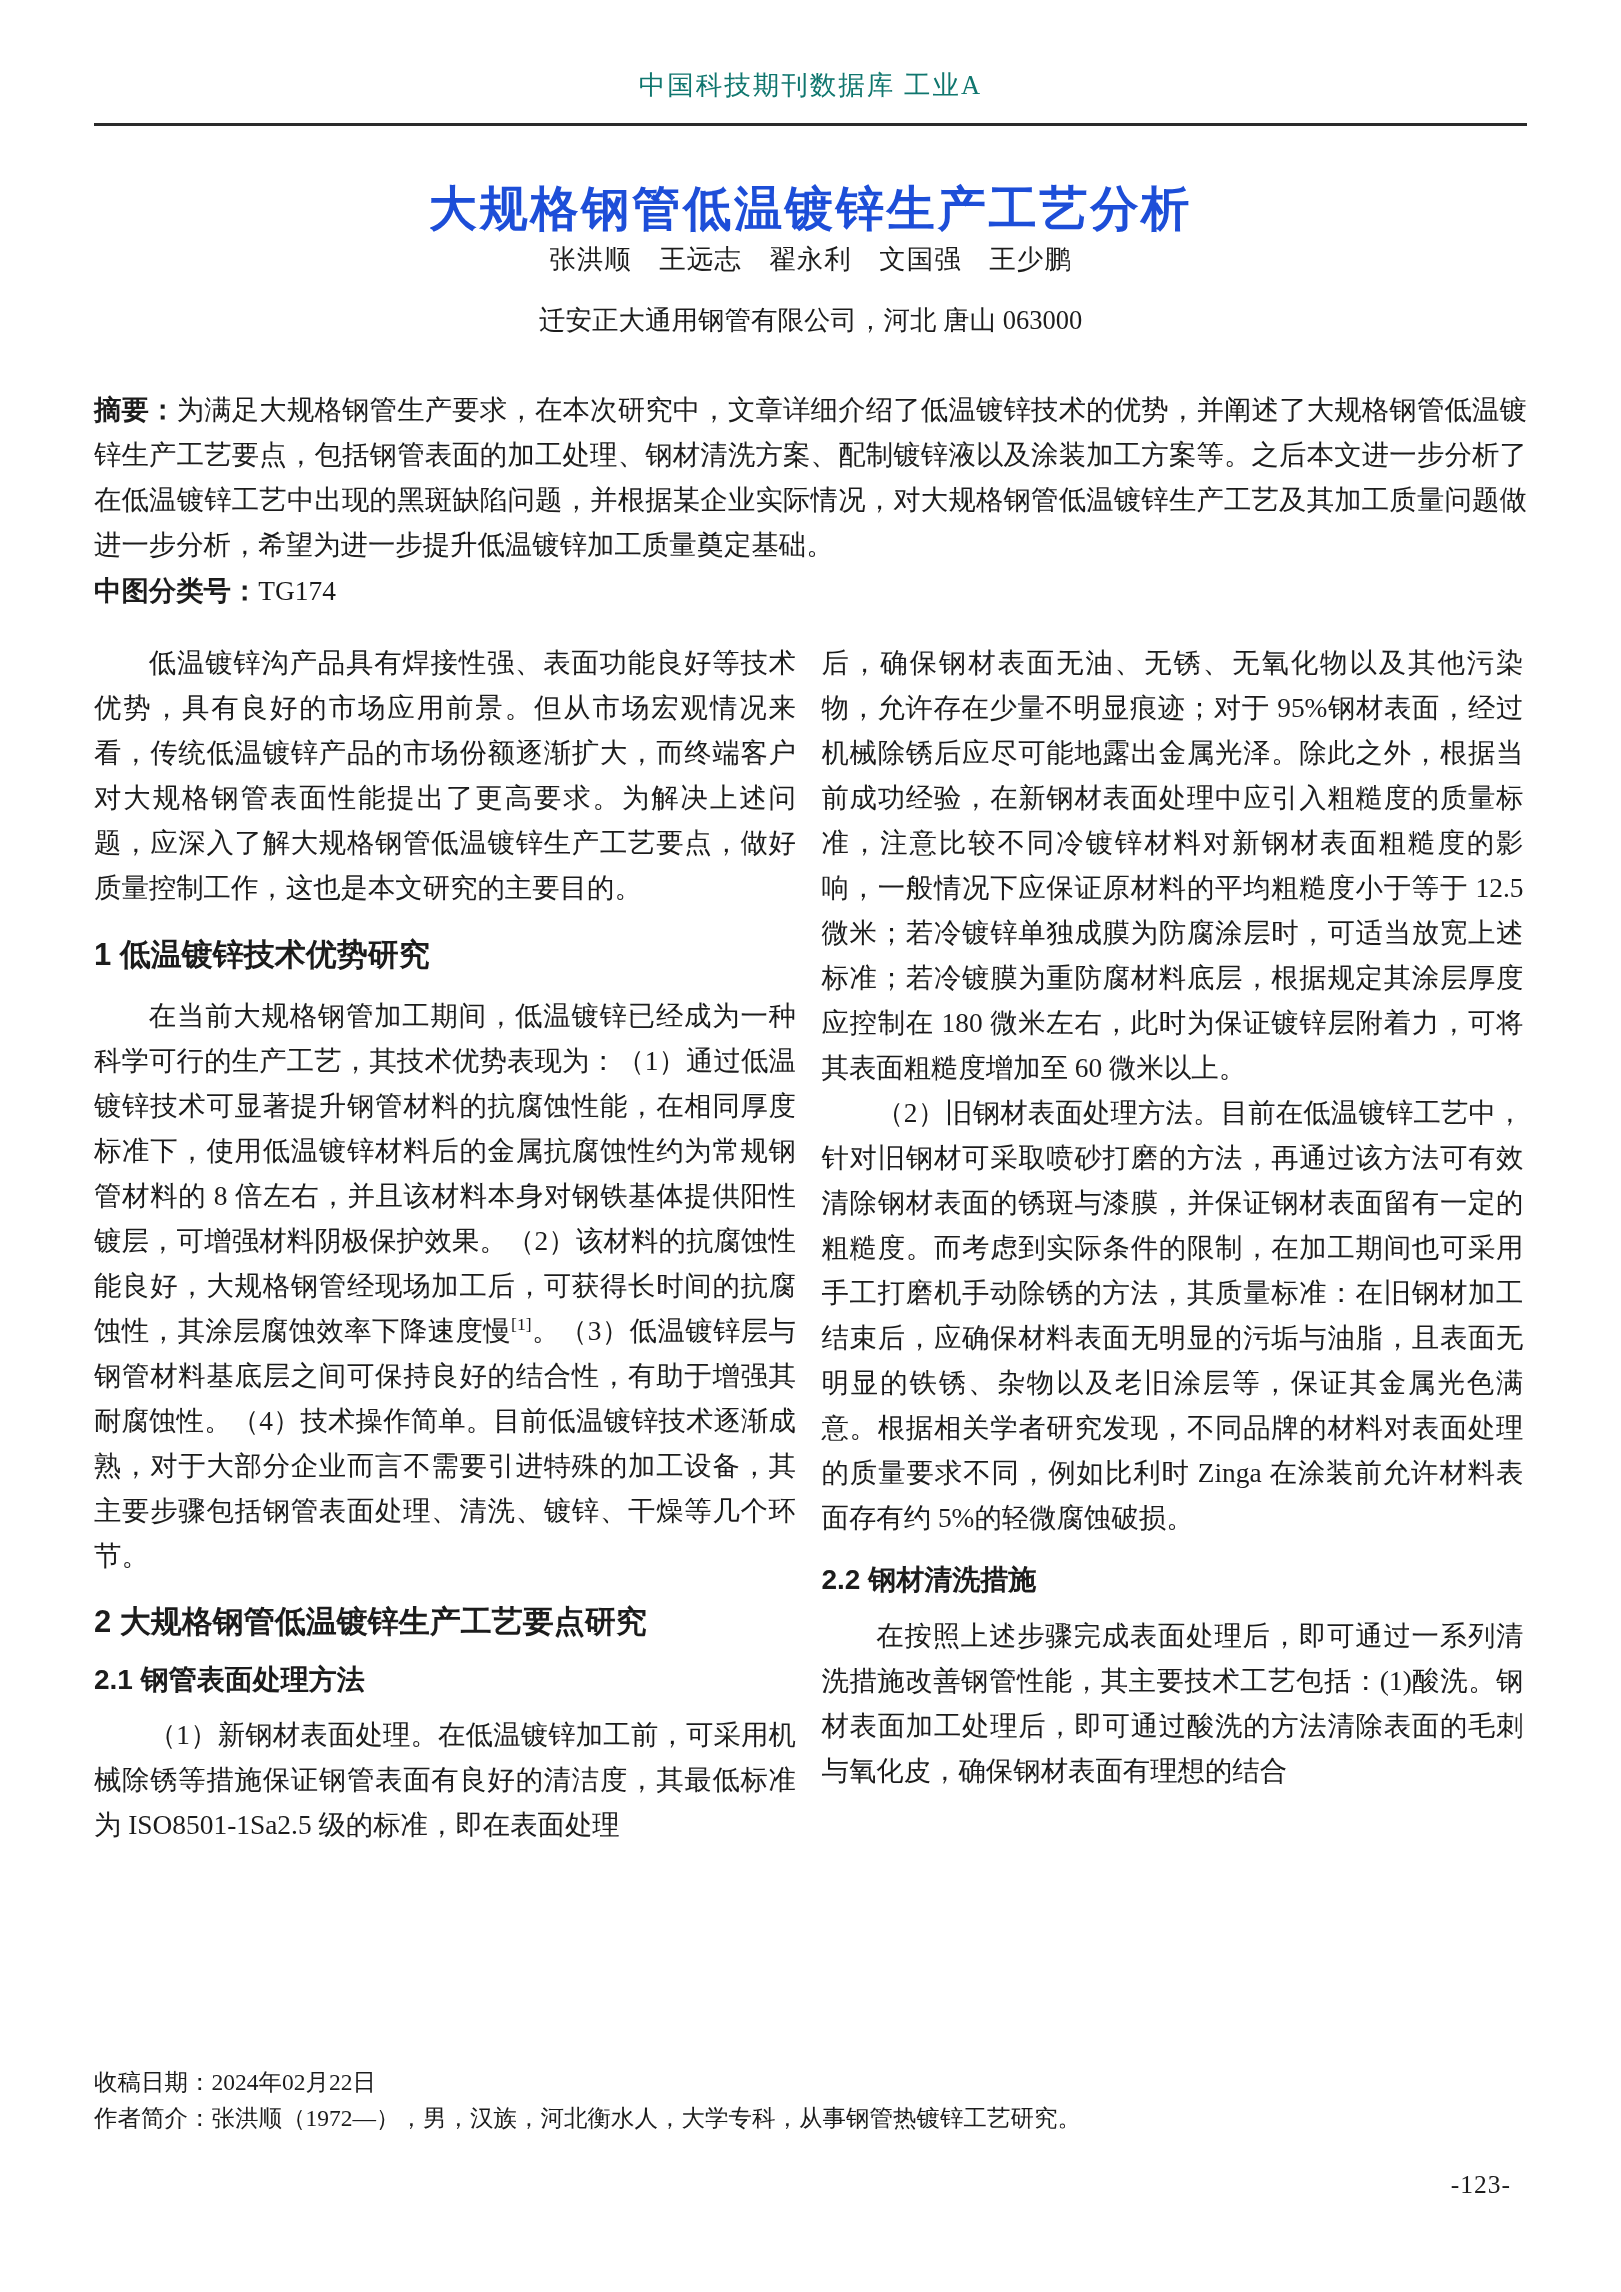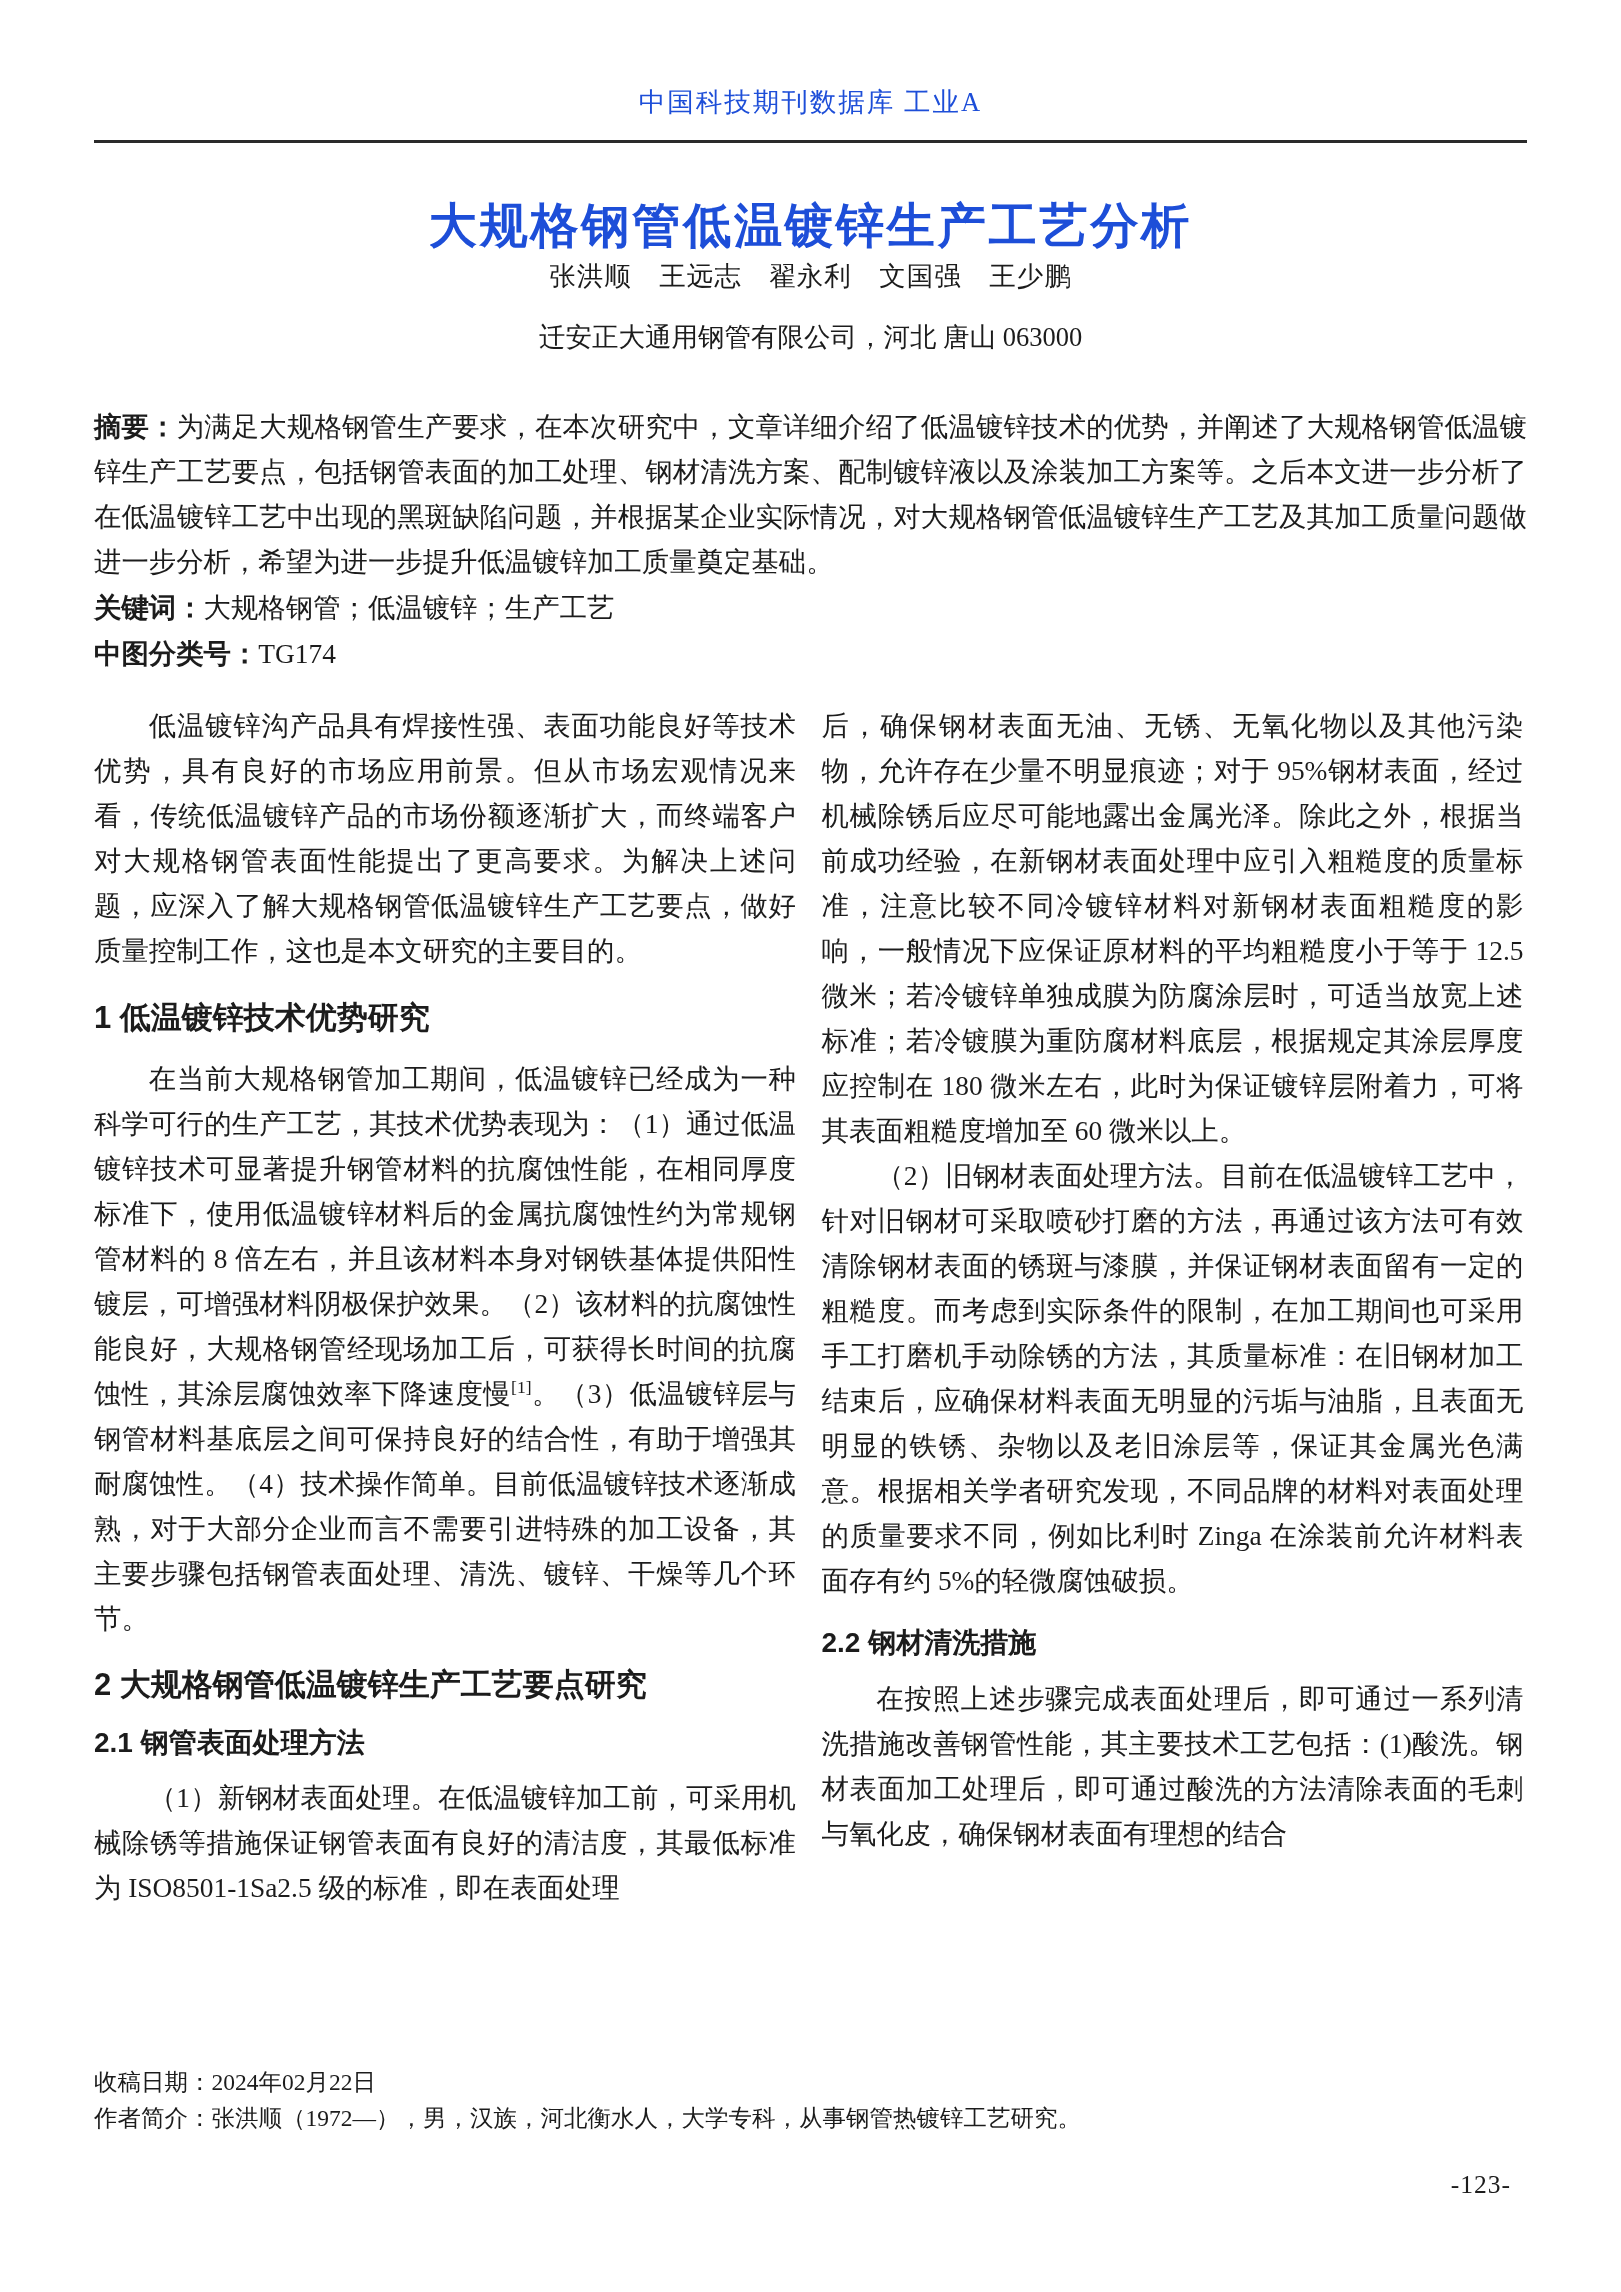--- a/index.html
+++ b/index.html
@@ -9,25 +9,25 @@
     height: 2293px;
     margin: 0 auto;
     background: #ffffff;
     color: #1c1c1c;
     font-family: "Liberation Serif", serif;
     box-sizing: border-box;
     padding: 0 94px;
     overflow: hidden;
   }
   .journal-header {
-    padding-top: 84px;
+    padding-top: 67px;
     text-align: center;
     font-size: 26.5px;
     letter-spacing: 2px;
-    color: #1d4ed8;
+    color: #0f766e;
   }
   .header-rule {
     margin-top: 19.6px;
     border: none;
     border-top: 3.9px solid #2a2a2a;
     width: 100%;
   }
   .paper-title {
     margin-top: 51px;
     text-align: center;
@@ -116,21 +116,20 @@
   <hr class="header-rule">
 
   <div class="paper-title">大规格钢管低温镀锌生产工艺分析</div>
 
   <div class="authors">张洪顺　王远志　翟永利　文国强　王少鹏</div>
 
   <div class="affiliation">迁安正大通用钢管有限公司，河北 唐山 063000</div>
 
   <div class="abstract-block">
     <p><span class="meta-label">摘要：</span><span>为满足大规格钢管生产要求，在本次研究中，文章详细介绍了低温镀锌技术的优势，并阐述了大规格钢管低温镀锌生产工艺要点，包括钢管表面的加工处理、钢材清洗方案、配制镀锌液以及涂装加工方案等。之后本文进一步分析了在低温镀锌工艺中出现的黑斑缺陷问题，并根据某企业实际情况，对大规格钢管低温镀锌生产工艺及其加工质量问题做进一步分析，希望为进一步提升低温镀锌加工质量奠定基础。</span></p>
-    <p><span class="meta-label">关键词：</span><span>大规格钢管；低温镀锌；生产工艺</span></p>
     <p><span class="meta-label">中图分类号：</span><span>TG174</span></p>
   </div>
 
   <div class="columns">
 
     <div class="col">
       <p>低温镀锌沟产品具有焊接性强、表面功能良好等技术优势，具有良好的市场应用前景。但从市场宏观情况来看，传统低温镀锌产品的市场份额逐渐扩大，而终端客户对大规格钢管表面性能提出了更高要求。为解决上述问题，应深入了解大规格钢管低温镀锌生产工艺要点，做好质量控制工作，这也是本文研究的主要目的。</p>
       <div class="sec-heading">1 低温镀锌技术优势研究</div>
       <p><span>在当前大规格钢管加工期间，低温镀锌已经成为一种科学可行的生产工艺，其技术优势表现为：（1）通过低温镀锌技术可显著提升钢管材料的抗腐蚀性能，在相同厚度标准下，使用低温镀锌材料后的金属抗腐蚀性约为常规钢管材料的 8 倍左右，并且该材料本身对钢铁基体提供阳性镀层，可增强材料阴极保护效果。（2）该材料的抗腐蚀性能良好，大规格钢管经现场加工后，可获得长时间的抗腐蚀性，其涂层腐蚀效率下降速度慢</span><sup class="ref">[1]</sup><span>。（3）低温镀锌层与钢管材料基底层之间可保持良好的结合性，有助于增强其耐腐蚀性。（4）技术操作简单。目前低温镀锌技术逐渐成熟，对于大部分企业而言不需要引进特殊的加工设备，其主要步骤包括钢管表面处理、清洗、镀锌、干燥等几个环节。</span></p>
       <div class="sec-heading">2 大规格钢管低温镀锌生产工艺要点研究</div>

